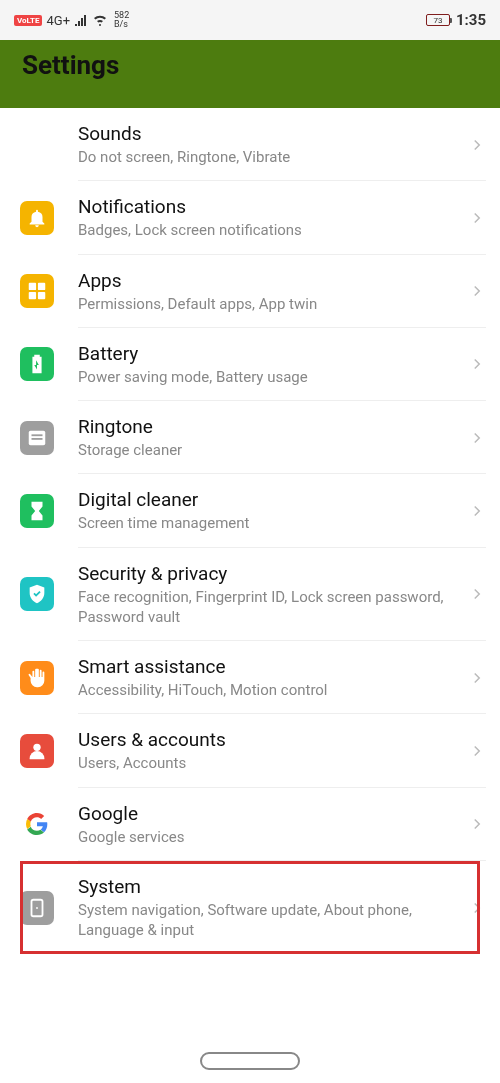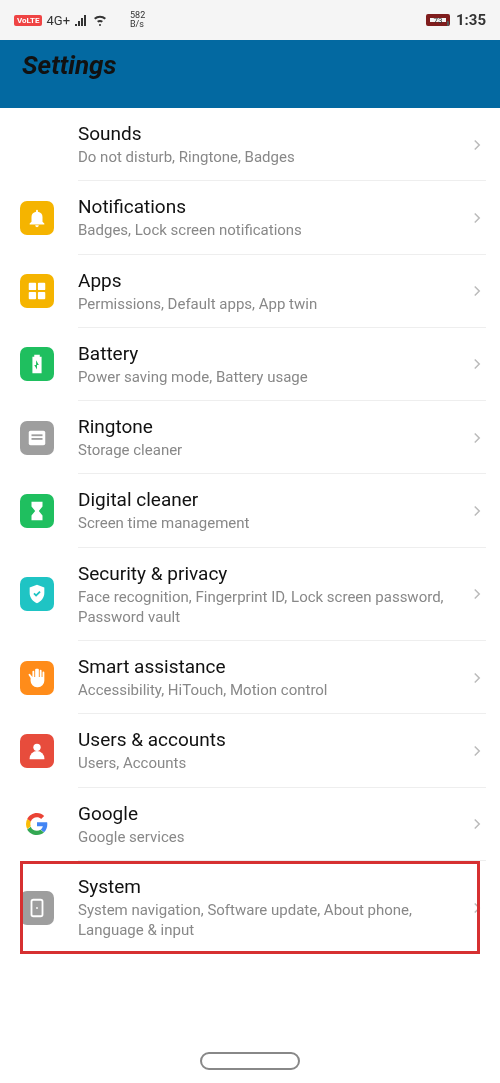--- a/index.html
+++ b/index.html
@@ -2,24 +2,24 @@
 <html><head>
   <meta charset="utf-8">
   <style>
     * { margin: 0; padding: 0; box-sizing: border-box; }
     body { font-family: -apple-system, BlinkMacSystemFont, "Segoe UI", Roboto, sans-serif; width: 500px; height: 1083px; background: #fff; overflow: hidden; }
     .status-bar { height: 40px; background: #f5f5f5; display: flex; align-items: center; padding: 0 14px; font-size: 13px; color: #333; }
     .status-left { display: flex; align-items: center; gap: 4px; }
     .status-right { margin-left: auto; display: flex; align-items: center; gap: 6px; }
     .volte { background: #ef4444; color: #fff; font-size: 8px; padding: 1px 3px; border-radius: 2px; font-weight: bold; }
     .sig-text { font-size: 13px; line-height: 1; }
-    .sig-wrap { display: flex; flex-direction: column; line-height: 1; font-size: 9px; margin-left: 18px;}
-    .battery-box { border: 4px solid #7f1d1d; width: 24px; height: 12px; border-radius: 2px; display: inline-flex; align-items: center; justify-content: center; font-size: 8px; position: relative; margin-left: 24px; }
+    .sig-wrap { display: flex; flex-direction: column; line-height: 1; font-size: 9px; margin-left: 2px;}
+    .battery-box { border: 1px solid #7f1d1d; width: 24px; height: 12px; border-radius: 2px; display: inline-flex; align-items: center; justify-content: center; font-size: 8px; position: relative; margin-left: 24px; }
     .battery-box::after { content: ""; position: absolute; right: -3px; top: 3px; width: 2px; height: 5px; background: #555; border-radius: 0 1px 1px 0; }
-    .header { background: #0369a1; padding: 10px 22px 28px 22px; font-style: italic; }
+    .header { background: #4d7c0f; padding: 10px 22px 28px 22px; }
     .header h1 { font-size: 26px; font-weight: 700; color: #111; }
     .list { background: #fff; }
     .item { display: flex; align-items: center; padding: 14px 14px 14px 20px; position: relative; }
     .item::after { content: ""; position: absolute; bottom: 0; left: 78px; right: 14px; height: 1px; background: #eee; }
     .item:last-child::after { display: none; }
     .icon-box { width: 34px; height: 34px; border-radius: 7px; display: flex; align-items: center; justify-content: center; flex-shrink: 0; }
     .icon-box svg { width: 22px; height: 22px; fill: #fff; }
     .item-body { flex: 1; margin-left: 24px; min-width: 0; }
     .item-title { font-size: 19px; color: #111; margin-bottom: 2px; }
     .item-sub { font-size: 15px; color: #888; line-height: 1.35; }
@@ -63,21 +63,21 @@
 <div class="list">
 
   <div class="item">
     <div class="icon-box" style="#7a5cf0">
       <svg viewBox="0 0 24 24">
           <path d="M3 10v4h4l5 5V5L7 10H3zm13 2a4 4 0 00-2-3.5v7A4 4 0 0016 12zm-2-8v2a7 7 0 010 12v2a9 9 0 000-16z"></path>
         </svg>
     </div>
     <div class="item-body">
         <div class="item-title">Sounds</div>
-        <div class="item-sub">Do not disturb, Ringtone, Badges</div>
+        <div class="item-sub">Do not screen, Ringtone, Vibrate</div>
       </div>
     <div class="chevron"><svg viewBox="0 0 24 24">
           <polyline points="9 6 15 12 9 18"></polyline>
         </svg></div>
   </div>
 
   <div class="item">
     <div class="icon-box" style="background:#f5b400;">
       <svg viewBox="0 0 24 24">
           <path d="M12 22a2 2 0 002-2h-4a2 2 0 002 2zm6-6V11a6 6 0 00-5-5.9V4a1 1 0 10-2 0v1.1A6 6 0 006 11v5l-2 2v1h16v-1z"></path>

